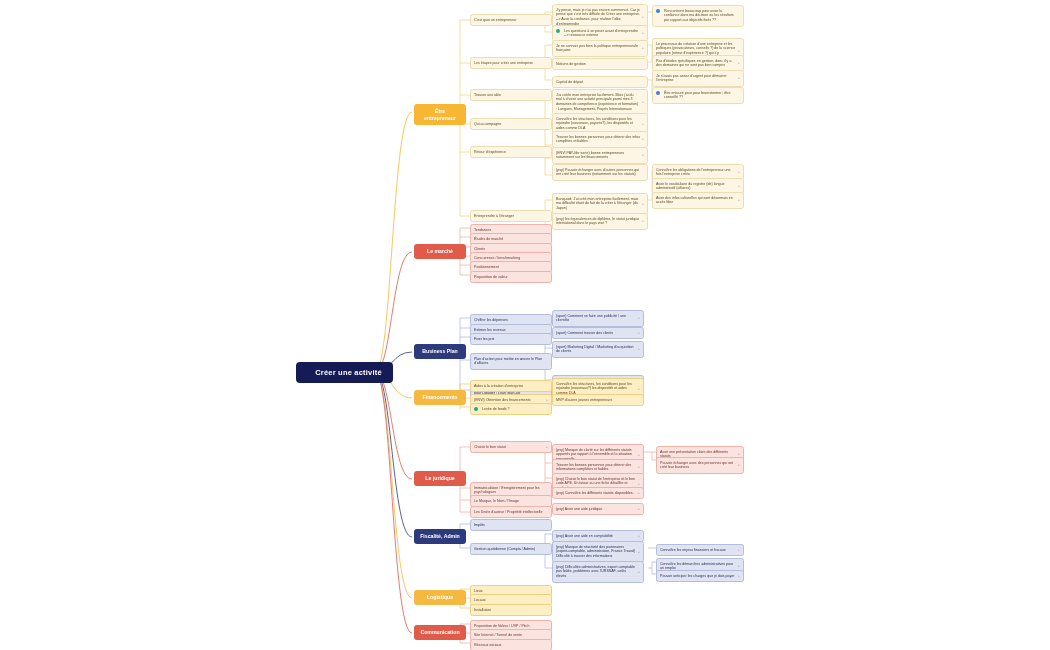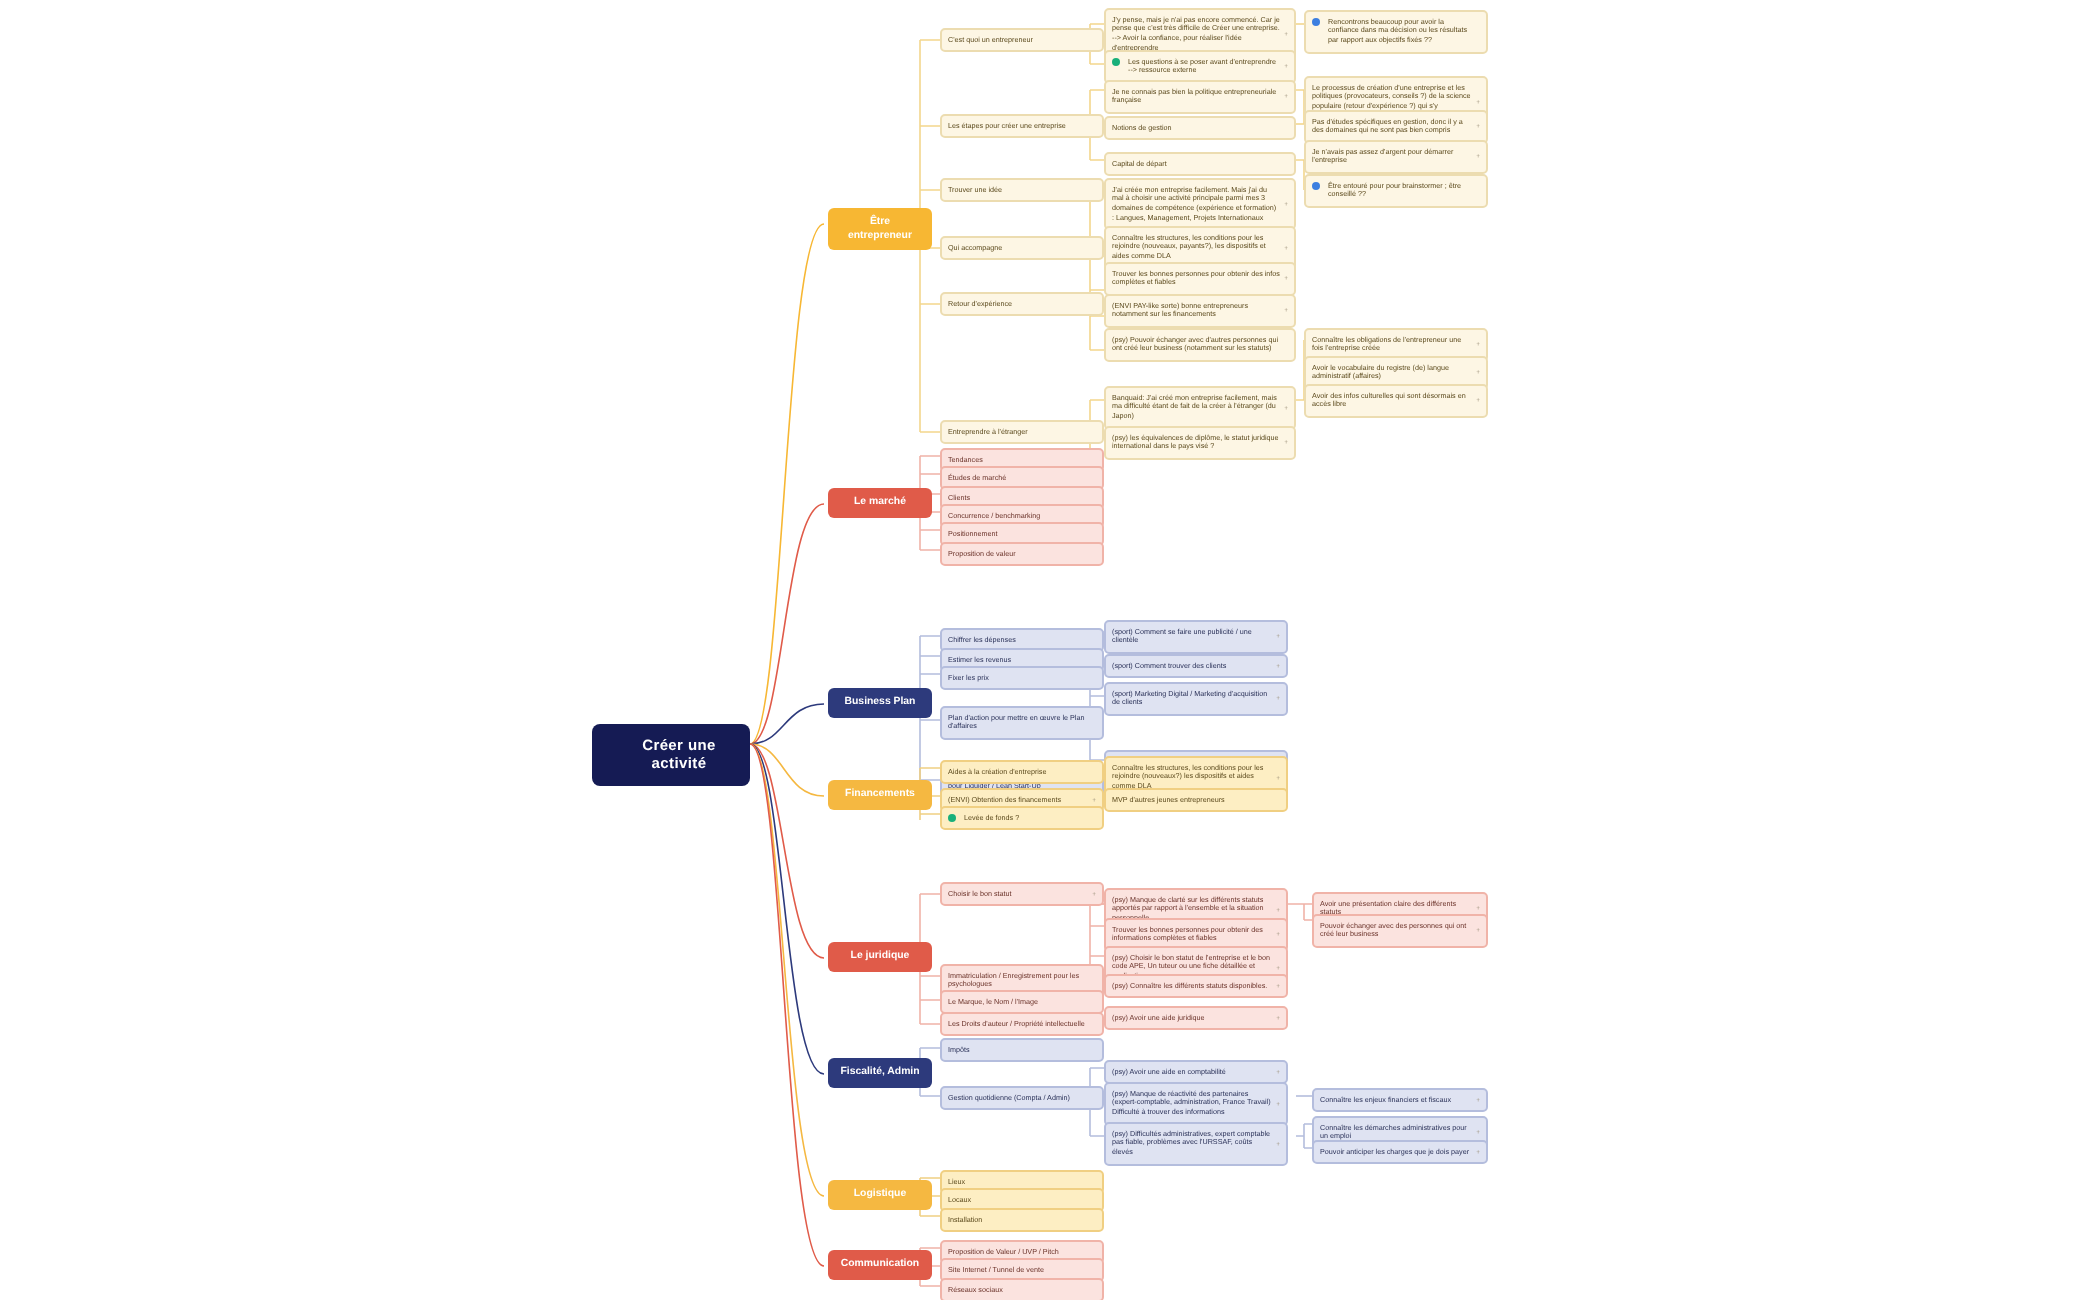--- a/index.html
+++ b/index.html
@@ -139,21 +139,21 @@
     <path d="M548 548 L 545 548 M545 534 L545 568 M545 534 L552 534 M545 548 L552 548 M545 568 L552 568" stroke="#b4bddd"></path>
     <path d="M648 548 L 656 548" stroke="#b4bddd"></path>
     <path d="M648 568 L 652 568 M652 562 L652 574 M652 562 L656 562 M652 574 L656 574" stroke="#b4bddd"></path>
 
     <path d="M466 598 L 460 598 M460 589 L460 608 M460 589 L470 589 M460 598 L470 598 M460 608 L470 608" stroke="#f0cf82"></path>
 
     <path d="M466 633 L 460 633 M460 624 L460 643 M460 624 L470 624 M460 633 L470 633 M460 643 L470 643" stroke="#f0b3a8"></path>
   </g>
 </svg>
 
-<div class="node root" style="left:296px; top:362px; width:79px;padding-left:16px;">
+<div class="node root" style="left:296px; top:362px; width:97px;padding-left:16px;">
   <span class="txt">Créer une activité</span>
 </div>
 
 <div class="node l1 yellow" style="left:414px; top:104px; width:52px;">
   <span class="txt">Être entrepreneur</span>
     </div>
 <div class="node l1 red" style="left:414px; top:244px; width:52px;">
   <span class="txt">Le marché</span>
     </div>
 <div class="node l1 navy" style="left:414px; top:344px; width:52px;">

